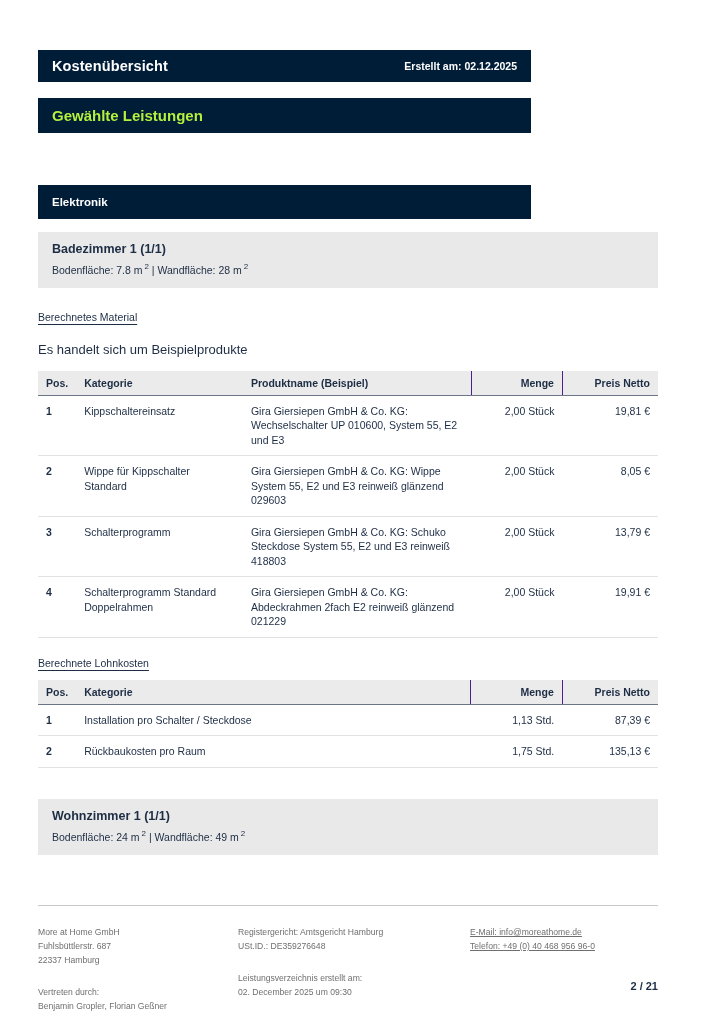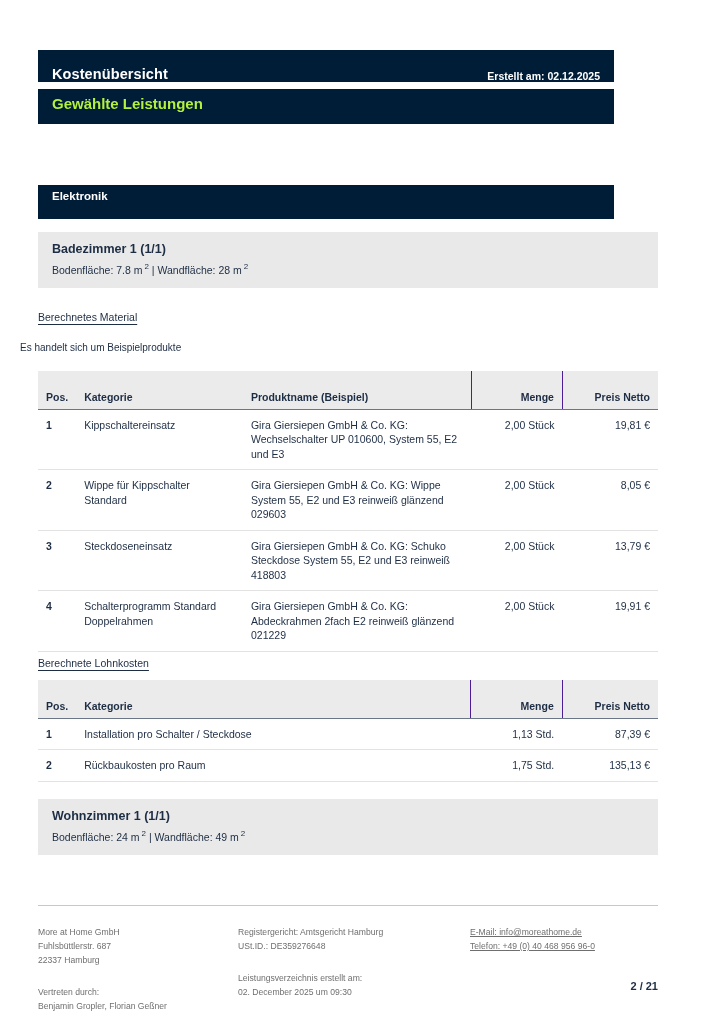--- a/index.html
+++ b/index.html
@@ -21,24 +21,24 @@
     left: 0; top: 0;
     width: 707px;
     height: 1012px;
     background: #ffffff;
   }
 
   
   .bar {
     position: absolute;
     left: 38px;
-    width: 576px;
+    width: 493px;
     background: #001d38;
     display: flex;
-    align-items: flex-end;
+    align-items: center;
   }
   .bar-title {
     position: absolute;
     top: 50px;
     height: 32px;
     justify-content: space-between;
     padding: 0 14px;
   }
   .bar-title .t-left {
     color: #ffffff;
@@ -46,21 +46,21 @@
     font-weight: bold;
     letter-spacing: 0.1px;
   }
   .bar-title .t-right {
     color: #ffffff;
     font-size: 10.5px;
     font-weight: bold;
   }
   .bar-section {
     position: absolute;
-    top: 89px;
+    top: 98px;
     height: 35px;
     padding: 12px 14px;
   }
   .bar-section .s-label {
     color: #b4f03c;
     font-size: 15px;
     font-weight: bold;
   }
   .bar-trade {
     position: absolute;
@@ -107,44 +107,44 @@
     font-size: 10.5px;
     color: #1d2d44;
     text-decoration: underline;
     text-underline-offset: 2.5px;
   }
   #head-material { top: 311px; }
   #head-labor { top: 657px; }
 
   .note {
     position: absolute;
-    left: 20px;
+    left: 38px;
     top: 342px;
-    font-size: 10px;
+    font-size: 13px;
     color: #1d2d44;
   }
 
   
   table.dt {
     position: absolute;
     left: 38px;
     width: 620px;
     border-collapse: collapse;
     font-size: 10.5px;
     color: #1d2d44;
   }
   #tbl-material { top: 371px; }
   #tbl-labor { top: 680px; }
 
   table.dt thead th {
     background: #ebebeb;
     font-weight: bold;
     font-size: 10.5px;
     color: #1d2d44;
-    padding: 20px 8px 6px 8px;
+    padding: 6px 8px 6px 8px;
     border-bottom: 1.4px solid #6a7688;
     text-align: left;
     vertical-align: middle;
     white-space: nowrap;
   }
   table.dt thead th.num { text-align: right; }
   table.dt thead th.divider { border-left: 1px solid #4c1d95; }
 
   table.dt tbody td {
     padding: 8px 8px 8px 8px;
@@ -262,21 +262,21 @@
       </tr>
       <tr>
         <td class="pos">2</td>
         <td>Wippe für Kippschalter Standard</td>
         <td>Gira Giersiepen GmbH &amp; Co. KG: Wippe System 55, E2 und E3 reinweiß glänzend 029603</td>
         <td class="num">2,00 Stück</td>
         <td class="num">8,05 €</td>
       </tr>
       <tr>
         <td class="pos">3</td>
-        <td>Steckdoseneinsatz</td>
+        <td>Schalterprogramm</td>
         <td>Gira Giersiepen GmbH &amp; Co. KG: Schuko Steckdose System 55, E2 und E3 reinweiß 418803</td>
         <td class="num">2,00 Stück</td>
         <td class="num">13,79 €</td>
       </tr>
       <tr>
         <td class="pos">4</td>
         <td>Schalterprogramm Standard Doppelrahmen</td>
         <td>Gira Giersiepen GmbH &amp; Co. KG: Abdeckrahmen 2fach E2 reinweiß glänzend 021229</td>
         <td class="num">2,00 Stück</td>
         <td class="num">19,91 €</td>

